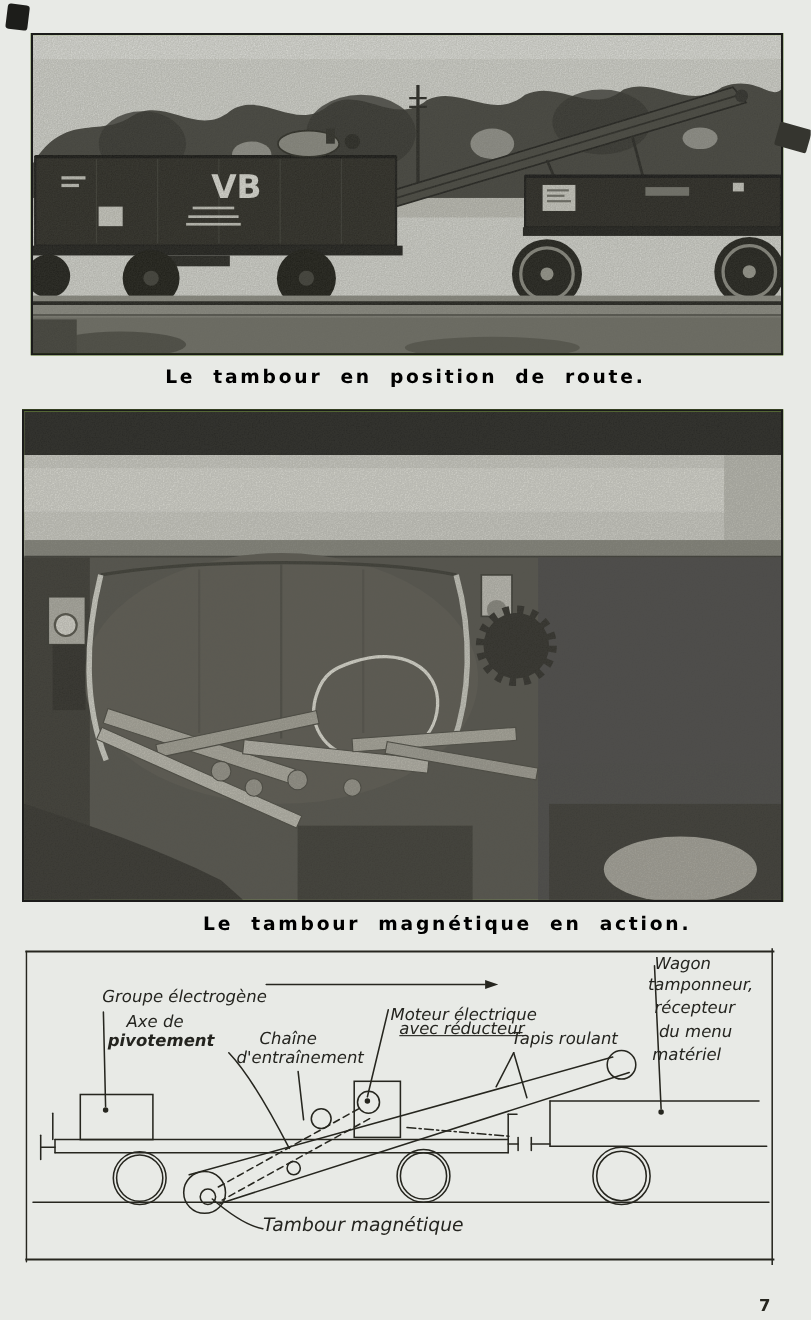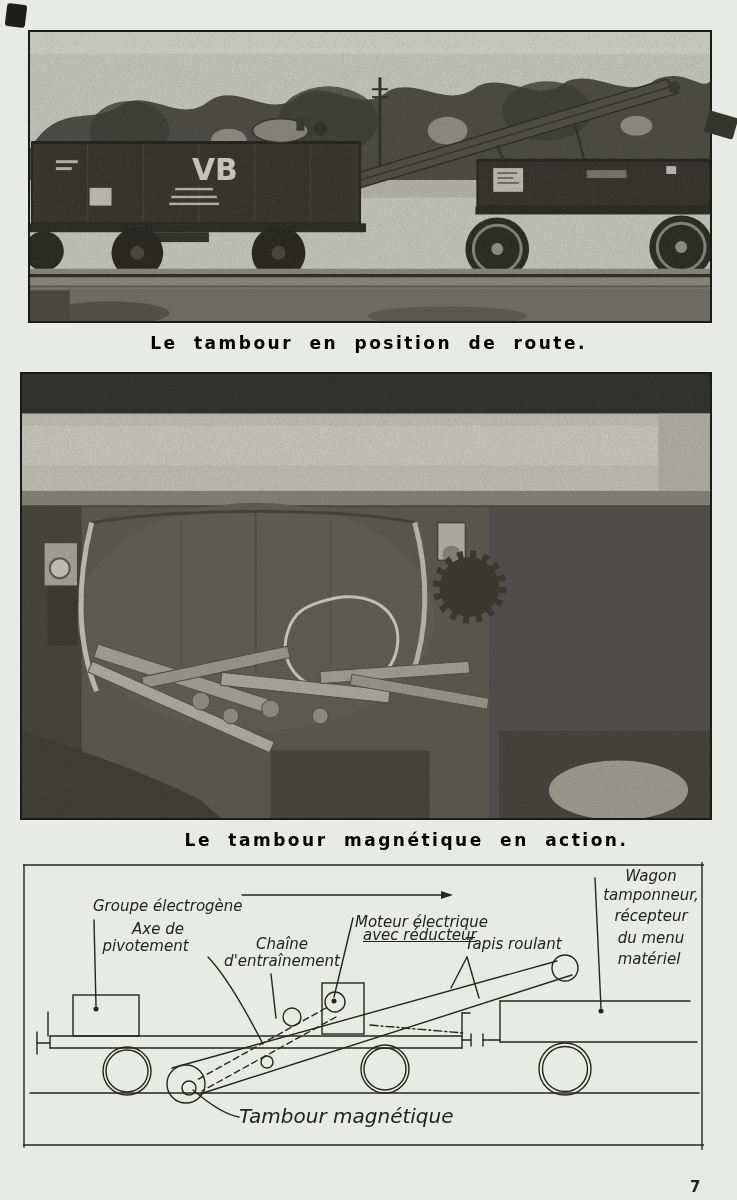--- a/index.html
+++ b/index.html
@@ -22,36 +22,36 @@
   }
   #caption-top{top:333px;}
   #caption-mid{top:830px;padding-left:38px;}
   
   #diagram{left:23px;top:862px;width:681px;height:288px;}
   #diagram svg{position:absolute;left:0;top:0;}
   .dlabel{
     position:absolute;font-family:"DejaVu Sans", sans-serif;font-style:italic;
     font-size:15px;color:#24241f;white-space:nowrap;line-height:1.1;
   }
-  .dcenter{text-align:center;}
+  .dcenter{text-align:left;}
   #lbl-sens{left:205px;top:6px;width:215px;text-align:center;font-size:18px;letter-spacing:1px;}
   #lbl-generator{left:70px;top:36px;}
   #lbl-axe1{left:92px;top:59px;width:86px;}
-  #lbl-axe2{left:65px;top:76px;width:115px;}
+  #lbl-axe2{left:75px;top:76px;width:115px;font-weight:bold;}
   #lbl-chaine1{left:213px;top:74px;width:92px;}
   #lbl-chaine2{left:192px;top:91px;width:134px;}
   #lbl-moteur1{left:332px;top:52px;}
   #lbl-moteur2{left:340px;top:65px;text-decoration:underline;}
   #lbl-tapis{left:442px;top:74px;}
   #lbl-wagon1{left:572px;top:6px;width:112px;}
   #lbl-wagon2{left:566px;top:25px;width:124px;}
   #lbl-wagon3{left:572px;top:46px;width:112px;}
   #lbl-wagon4{left:576px;top:68px;width:104px;}
   #lbl-wagon5{left:570px;top:89px;width:112px;}
-  #lbl-tambour{left:216px;top:243px;font-size:20px;}
+  #lbl-tambour{left:216px;top:243px;font-size:17px;}
   #page-number{
     position:absolute;left:690px;top:1178px;font-size:15px;font-weight:bold;color:#26261f;
     font-family:"DejaVu Sans", sans-serif;
   }
   #corner-mark{left:6px;top:4px;width:20px;height:23px;background:#1d1d1a;border-radius:3px;transform:rotate(7deg);}
   #bleed-mark{left:706px;top:114px;width:30px;height:22px;background:#35352f;transform:rotate(16deg);border-radius:2px;}
 </style>
 </head>
 <body>
 

